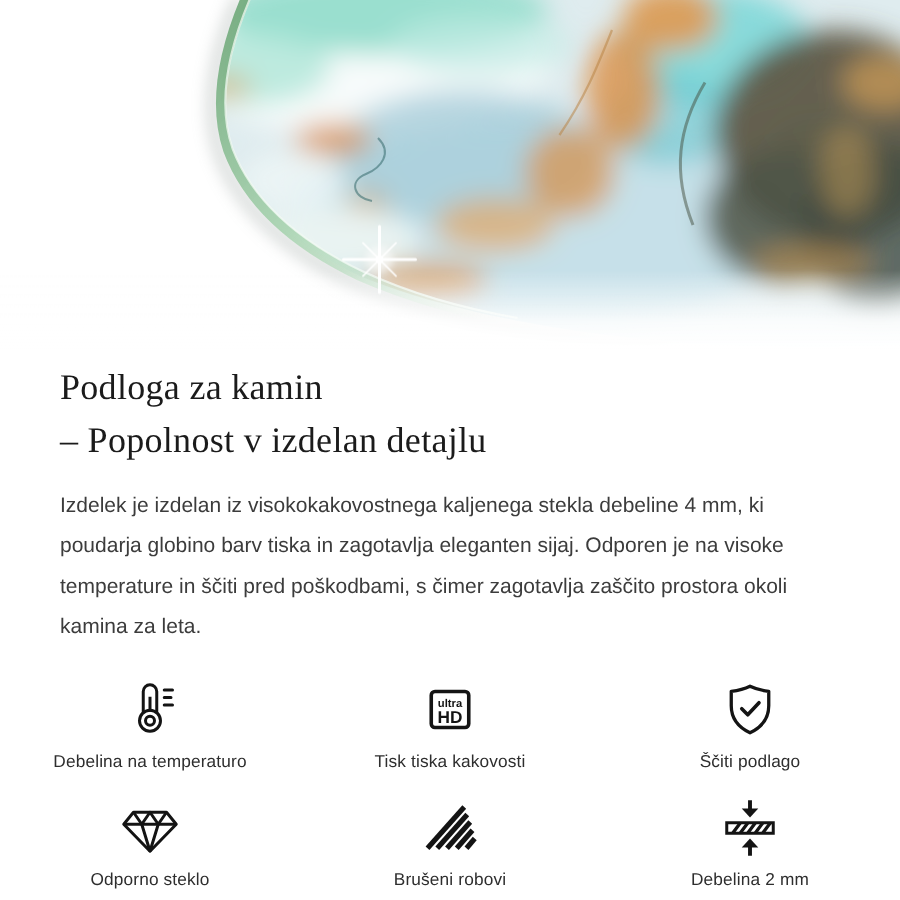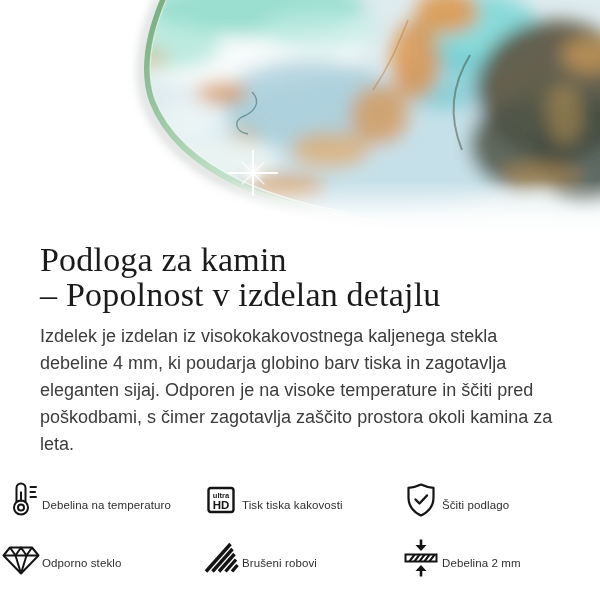--- a/index.html
+++ b/index.html
@@ -4,31 +4,31 @@
 <style>
   html,body{margin:0;padding:0;}
   body{
     width:600px;height:600px;overflow:hidden;background:#ffffff;
     font-family:"Liberation Sans",sans-serif;color:#3c3c3c;
   }
   .hero{width:600px;height:240px;display:block;}
   .content{padding:0 40px;}
   h1{
     font-family:"Liberation Serif",serif;font-weight:400;color:#1b1b1b;
-    font-size:34px;line-height:35px;margin:2px 0 0 0;letter-spacing:.2px;
+    font-size:24px;line-height:35px;margin:2px 0 0 0;letter-spacing:.2px;
   }
   .desc{
-    font-size:18px;line-height:27px;color:#3c3c3c;
+    font-size:14px;line-height:27px;color:#3c3c3c;
     max-width:524px;margin:11px 0 0 0;
   }
   .features{
     display:grid;grid-template-columns:repeat(3,1fr);
     row-gap:18px;margin-top:22px;width:600px;
   }
-  .feature{display:flex;align-items:center;}
+  .feature{display:flex;flex-direction:column;align-items:center;}
   .icon{width:42px;height:40px;color:#141414;display:block;}
   .feature-label{
     margin-top:9px;font-size:11.5px;color:#2e2e2e;letter-spacing:.1px;
   }
   svg text.badge{fill:#141414;font-family:"Liberation Sans",sans-serif;}
 </style>
 </head>
 <body>
 
 <svg class="hero" viewBox="0 0 600 240" preserveAspectRatio="none" aria-hidden="true">

